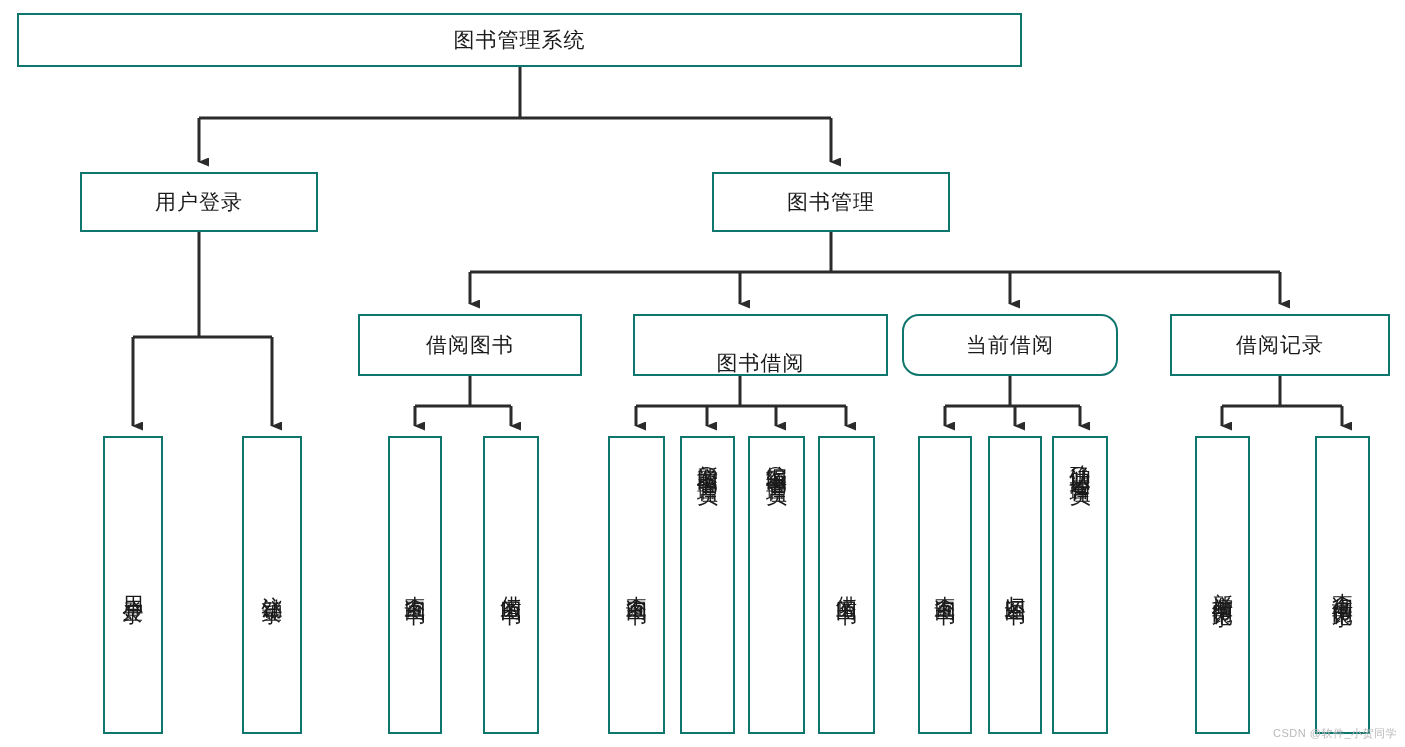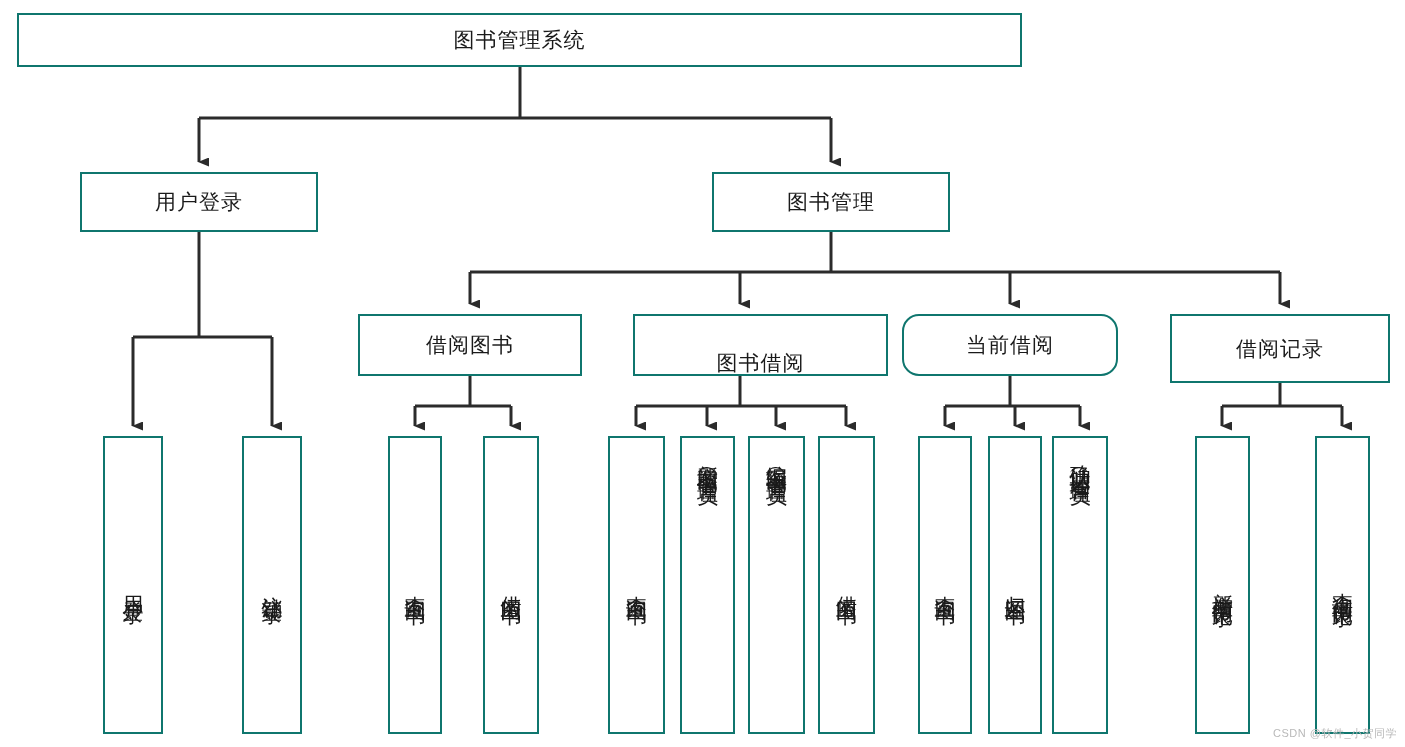--- a/index.html
+++ b/index.html
@@ -136,21 +136,21 @@
 
   <div class="node h" style="left:358px; top:314px; width:224px; height:62px;">
     <span class="label">借阅图书</span>
   </div>
   <div class="node h" style="left:633px; top:314px; width:255px; height:62px;align-items:flex-end;">
     <span class="label">图书借阅</span>
   </div>
   <div class="node h" style="left:902px; top:314px; width:216px; height:62px;border-radius:17px;">
     <span class="label">当前借阅</span>
   </div>
-  <div class="node h" style="left:1170px; top:314px; width:220px; height:69px;">
+  <div class="node h" style="left:1170px; top:314px; width:220px; height:62px;">
     <span class="label">借阅记录</span>
   </div>
 
   <div class="node v centered" style="left:103px; top:436px; width:60px; height:298px;">
     <span class="label">用户登录</span>
   </div>
   <div class="node v centered" style="left:242px; top:436px; width:60px; height:298px;">
     <span class="label">注销登录</span>
   </div>
 

